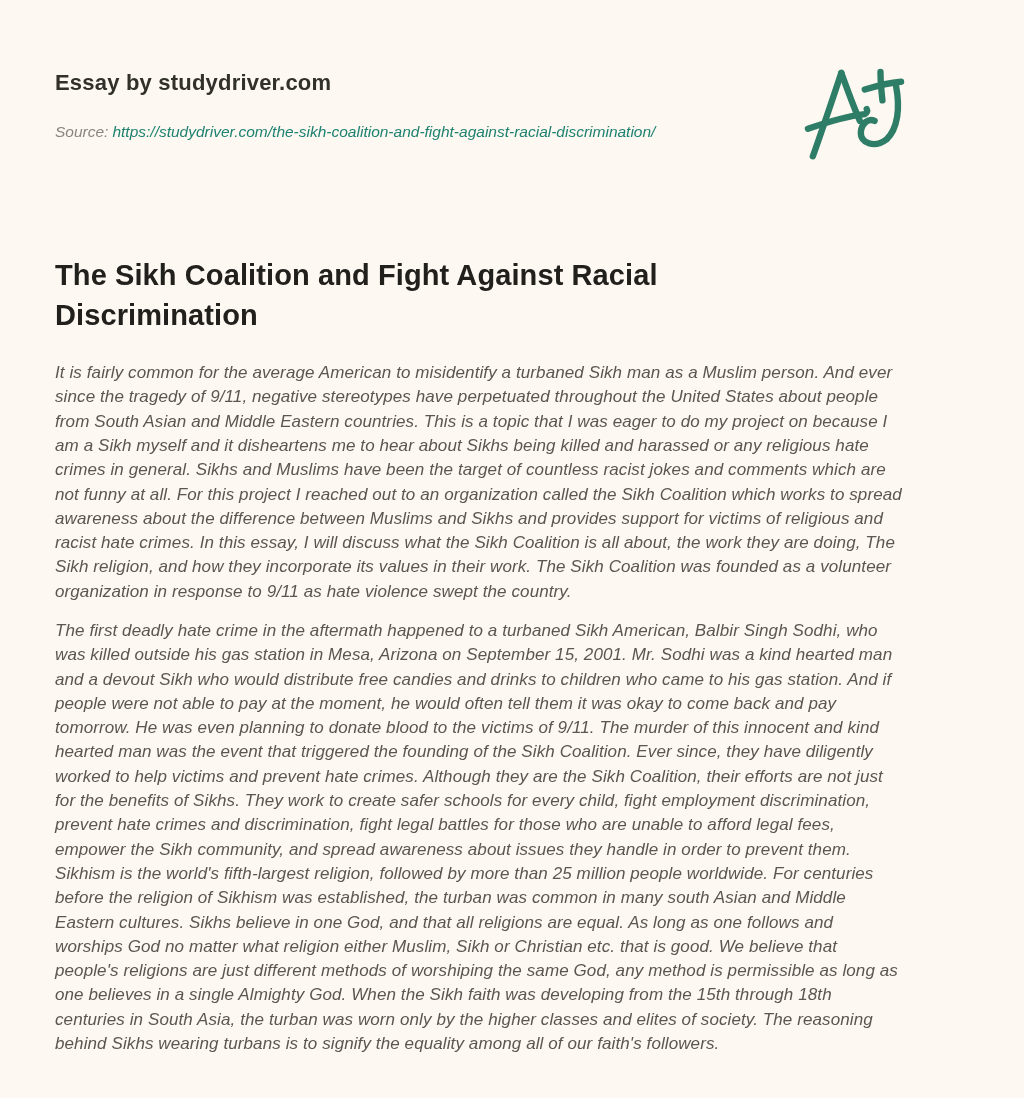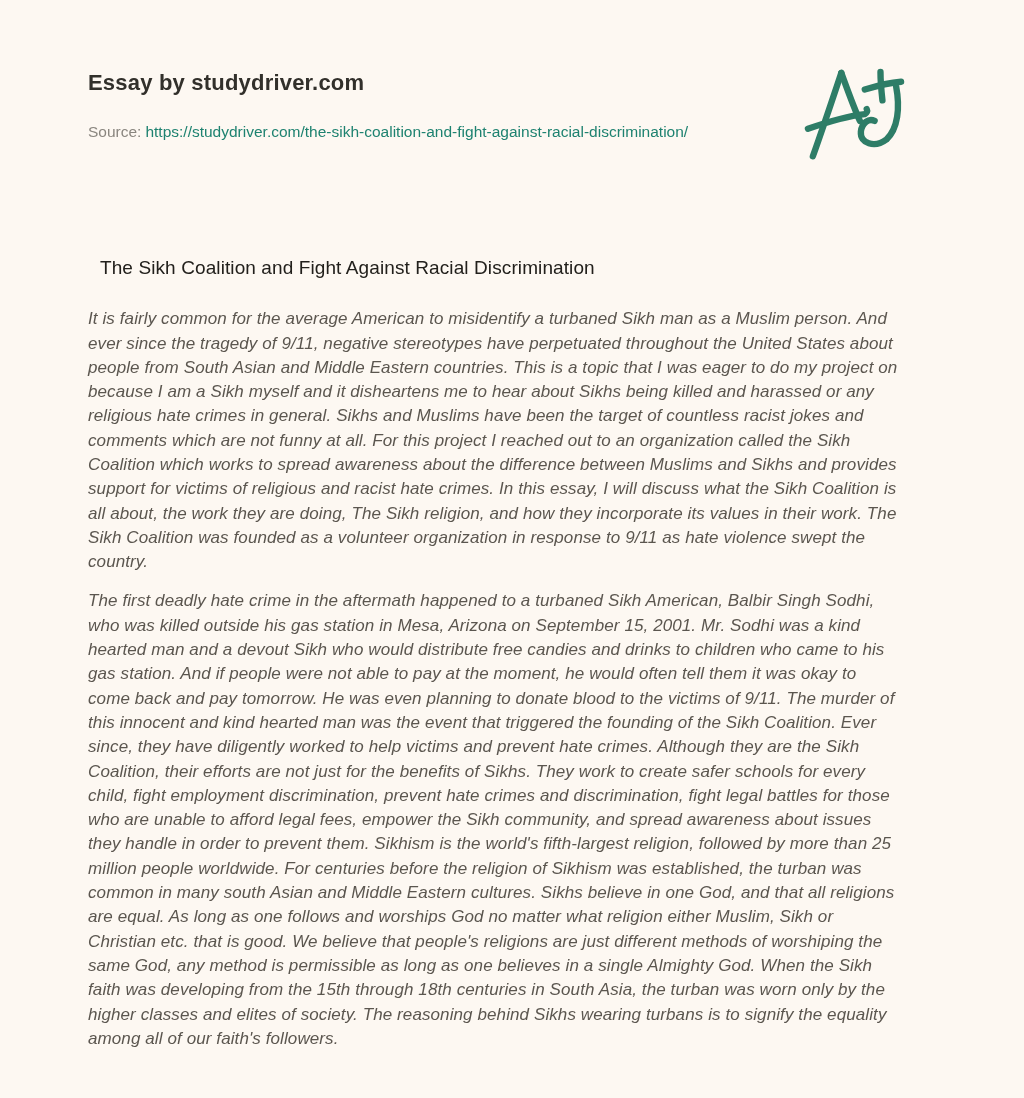--- a/index.html
+++ b/index.html
@@ -9,55 +9,56 @@
   body {
     width: 1024px;
     height: 1098px;
     background: #FDF8F2;
     font-family: "Liberation Sans", sans-serif;
     overflow: hidden;
     position: relative;
   }
   .page {
     position: relative;
-    padding: 70px 96px 0 88px;
+    padding: 70px 96px 0 55px;
     box-sizing: border-box;
     width: 999px;
   }
   .byline {
     font-size: 22px;
     font-weight: 700;
     color: #32302B;
     letter-spacing: 0.2px;
   }
   .source-line {
     margin-top: 27px;
     font-size: 15.5px;
     color: #8A867F;
+    font-style: italic;
   }
   .source-line a {
     color: #1E8270;
     text-decoration: none;
     margin-left: 4px;
   }
   .logo {
     position: absolute;
     top: 68px;
     right: 86px;
     width: 116px;
     height: 98px;
   }
   .logo svg {
     width: 100%;
     height: 100%;
   }
   h1.title {
-    margin: 114px 0 0 12px;
-    font-size: 19px;
-    font-weight: 400;
+    margin: 114px 0 0 0;
+    font-size: 29px;
+    font-weight: 700;
     color: #22201C;
     line-height: 1.38;
     max-width: 660px;
     letter-spacing: 0.1px;
   }
   .body-text {
     margin-top: 26px;
   }
   .body-text p {
     font-size: 17px;

